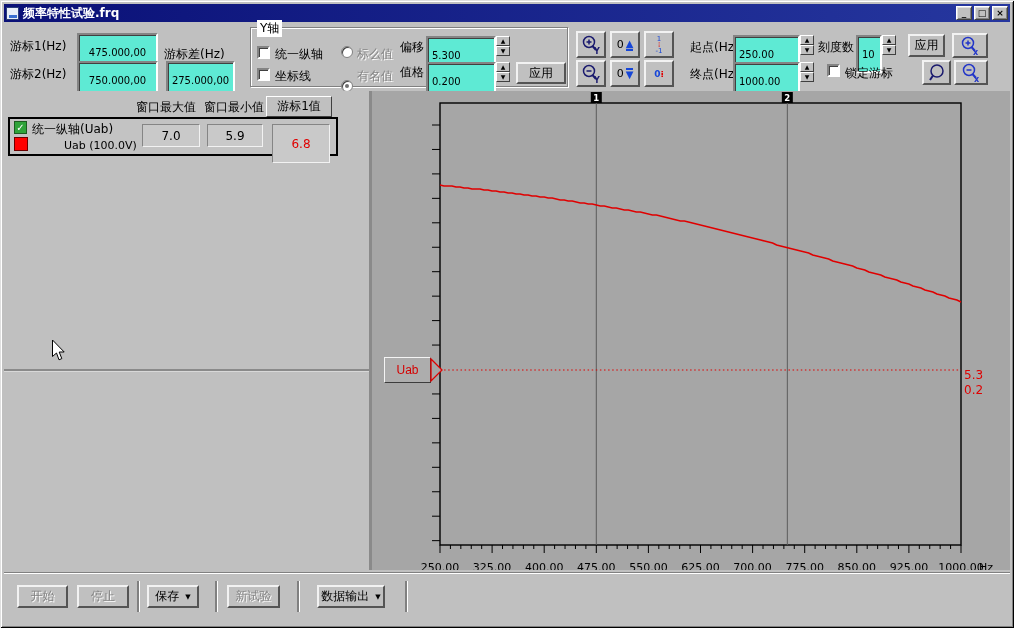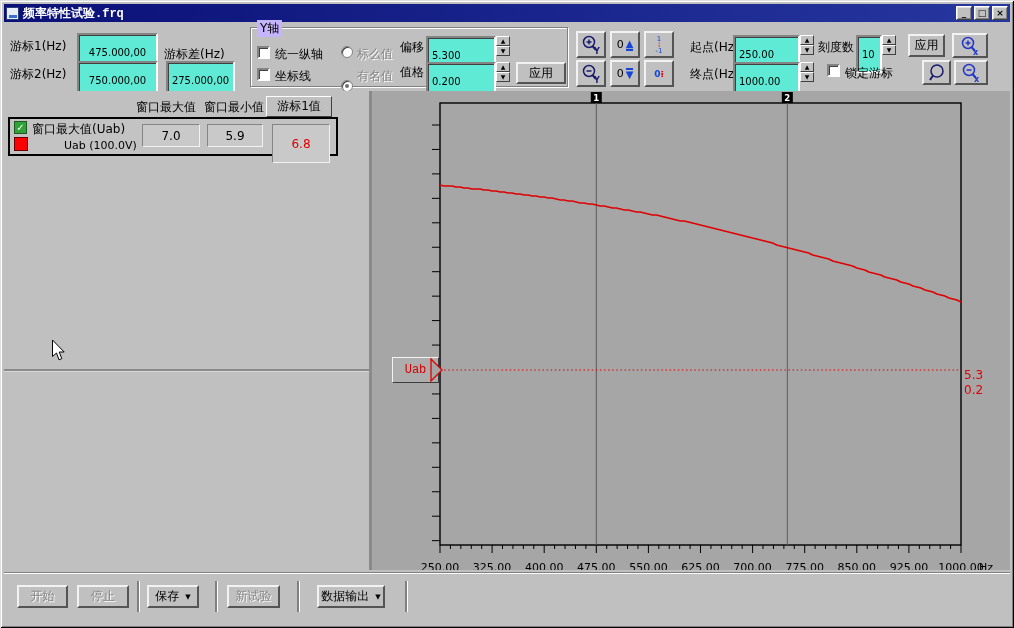--- a/index.html
+++ b/index.html
@@ -4,35 +4,35 @@
 <style>
   html,body{margin:0;padding:0;background:#808080;}
   *{box-sizing:border-box;}
   body{font-family:"DejaVu Sans","Liberation Sans",sans-serif;font-size:12px;color:#000;}
   #window{position:relative;width:1014px;height:628px;background:#c0c0c0;overflow:hidden;
     box-shadow:inset 1px 1px 0 #dfdfdf,inset -1px -1px 0 #000,inset 2px 2px 0 #fff,inset -2px -2px 0 #808080;}
   .abs{position:absolute;}
   
   .titlebar{left:4px;top:4px;width:1006px;height:18px;background:linear-gradient(90deg,#0a1077,#26379f);
     display:flex;align-items:center;padding:0 2px;}
-  .titlebar .title{color:#fff;font-weight:bold;font-size:12px;margin-left:4px;white-space:nowrap;font-family:Liberation Mono, monospace;}
+  .titlebar .title{color:#fff;font-weight:bold;font-size:12px;margin-left:4px;white-space:nowrap;}
   .appicon{width:13px;height:13px;background:#e8eef8;border:1px solid #2a3c78;position:relative;}
   .appicon::after{content:"";position:absolute;left:2px;top:7px;width:8px;height:3px;background:#3a6ed0;}
   .caption-btns{margin-left:auto;display:flex;gap:2px;}
   .cbtn{width:16px;height:14px;background:#c0c0c0;border:1px solid;border-color:#fff #404040 #404040 #fff;
     box-shadow:inset 1px 1px 0 #dfdfdf,inset -1px -1px 0 #808080;font-size:9px;font-weight:bold;
     display:flex;align-items:center;justify-content:center;line-height:1;}
   
   .sunken{background:#5eead4;border:2px solid;border-color:#848484 #fff #fff #848484;
     box-shadow:inset 1px 1px 0 #404040;display:flex;align-items:center;padding:17px 4px;font-size:10px;}
   .btn{background:#c0c0c0;border:2px solid;border-color:#f2f2f2 #545454 #545454 #f2f2f2;
     display:flex;align-items:center;justify-content:center;font-size:12px;}
   .btn.small-ic{padding:0;}
   .group{border:1px solid #808080;box-shadow:inset 1px 1px 0 #fff,1px 1px 0 #fff;}
-  .group>.glabel{position:absolute;top:-8px;left:6px;background:#c4b5fd;padding:0 3px;font-size:12px;}
+  .group>.glabel{position:absolute;top:-8px;left:6px;background:#ffffff;padding:0 3px;font-size:12px;}
   .cb{width:13px;height:13px;background:#fff;border:2px solid;border-color:#848484 #fff #fff #848484;
     box-shadow:inset 1px 1px 0 #404040;}
   .radio{width:12px;height:12px;border-radius:50%;background:#fff;border:1px solid #808080;
     box-shadow:inset 1px 1px 0 #404040;position:relative;}
   .radio.checked::after{content:"";position:absolute;left:3px;top:3px;width:4px;height:4px;border-radius:50%;background:#707070;}
   .dis{color:#848484;text-shadow:1px 1px 0 #fff;}
   .spin{display:flex;flex-direction:column;width:14px;}
   .spin .sbtn{flex:1;background:#c0c0c0;border:1px solid;border-color:#fff #404040 #404040 #fff;
     font-size:6px;line-height:1;display:flex;align-items:center;justify-content:center;color:#000;}
   .lbl{white-space:nowrap;}
@@ -41,21 +41,21 @@
     display:flex;align-items:center;justify-content:center;font-size:12px;}
   .chanbox{border:2px solid #000;background:#c3c3c3;}
   .valbox{background:#c9c9c9;border:1px solid;border-color:#858585 #f2f2f2 #f2f2f2 #858585;
     display:flex;align-items:center;justify-content:center;font-size:12px;}
   .greencb{width:13px;height:13px;background:#2fa33a;border:1px solid #1c5c20;
     color:#fff;font-size:10px;line-height:11px;text-align:center;font-weight:bold;}
   .swatch{width:14px;height:14px;border:1px solid #6a0000;}
   
   #chart-region{left:369px;top:91px;width:641px;height:479px;background:#a6a6a6;border-left:3px solid #8a8a8a;}
   .markerbox{background:#adadad;border:1px solid;border-color:#f4f4f4 #3c3c3c #3c3c3c #f4f4f4;
-    display:flex;align-items:center;justify-content:center;color:#d40000;font-family:Liberation Mono, monospace;font-size:12px;margin-left:8px;}
+    display:flex;align-items:center;justify-content:center;color:#d40000;font-family:Liberation Sans, sans-serif;font-size:12px;}
   .redlbl{color:#e00000;font-size:12px;line-height:14px;}
   
   .footer{left:4px;top:572px;width:1006px;height:52px;background:#c0c0c0;border-top:1px solid #808080;box-shadow:inset 0 1px 0 #fff;}
   .sep{width:2px;background:#808080;box-shadow:1px 0 0 #fff;}
   .ddarrow{font-size:7px;margin-left:6px;}
   .divider{background:#8a8a8a;box-shadow:0 1px 0 #d8d8d8;}
   svg text{font-family:"DejaVu Sans","Liberation Sans",sans-serif;}
 </style>
 </head>
 <body>
@@ -185,21 +185,21 @@
       </svg>
   </div>
 
   <div class="abs" style="left:4px;top:91px;width:365px;height:479px;background:#c0c0c0;"></div>
   <div class="abs lbl" style="left:131px;top:99px;width:70px;text-align:center;">窗口最大值</div>
   <div class="abs lbl" style="left:199px;top:99px;width:70px;text-align:center;">窗口最小值</div>
   <div class="abs hdrbtn" style="left:266px;top:96px;width:66px;height:21px;">游标1值</div>
 
   <div class="abs chanbox" style="left:8px;top:117px;width:330px;height:39px;"></div>
   <div class="abs greencb" style="left:14px;top:121px;">✓</div>
-  <div class="abs lbl" style="left:32px;top:121px;">窗口最大值(Uab)</div>
+  <div class="abs lbl" style="left:32px;top:121px;">统一纵轴(Uab)</div>
   <div class="abs swatch" style="left:14px;top:137px;background:#ff0000;"></div>
   <div class="abs lbl" style="left:64px;top:139px;font-size:11px;">Uab (100.0V)</div>
   <div class="abs valbox" style="left:142px;top:124px;width:58px;height:23px;">7.0</div>
   <div class="abs valbox" style="left:207px;top:124px;width:56px;height:23px;">5.9</div>
   <div class="abs valbox" style="left:272px;top:124px;width:58px;height:39px;color:#e00000;">6.8</div>
 
   <div class="abs divider" style="left:4px;top:369px;width:365px;height:2px;"></div>
 
   <div class="abs" id="chart-region">
     <svg id="chartsvg" width="638" height="479" style="position:absolute;left:0;top:0;">

